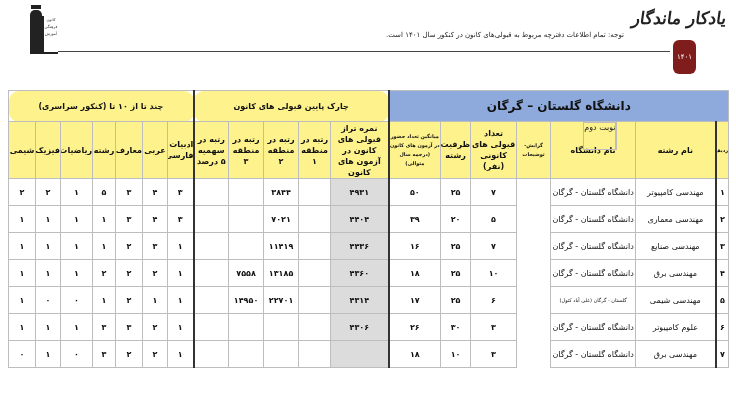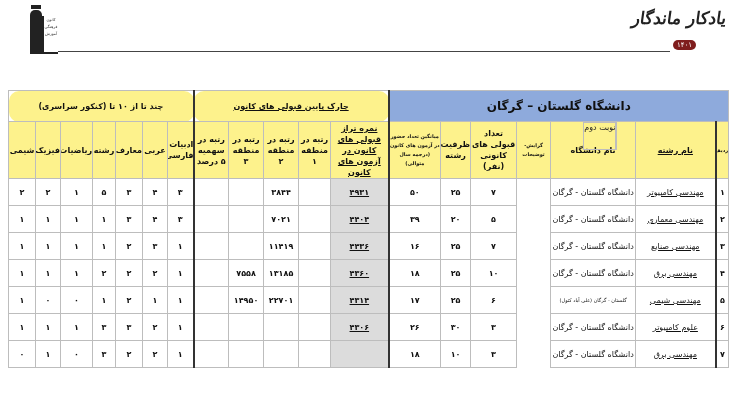--- a/index.html
+++ b/index.html
@@ -1,20 +1,20 @@
 <!DOCTYPE html>
 <html><head>
 <meta charset="utf-8">
 <style>
   html,body{margin:0;padding:0;background:#fff;}
   body{width:736px;height:411px;position:relative;overflow:hidden;font-family:"DejaVu Sans",sans-serif;color:#111;}
   .topbar{position:absolute;left:0;top:0;width:736px;height:60px;}
   .brand{position:absolute;right:10px;top:8px;width:60px;height:46px;}
   .brand .txt{position:absolute;right:0;top:0;font-family:"DejaVu Serif",serif;font-size:17px;font-weight:bold;color:#222;direction:rtl;white-space:nowrap;transform:skewX(-8deg);}
-  .brand .yr{position:absolute;right:30px;top:32px;background:#7f1d1d;color:#fff;font-size:7px;border-radius:6px;padding:0 4px;line-height:10px;}
+  .brand .yr{position:absolute;right:30px;top:32px;background:#7f1d1d;color:#fff;font-size:7px;border-radius:6px;padding:12px 4px;line-height:10px;}
   .note{position:absolute;right:112px;top:31px;font-size:7px;direction:rtl;white-space:nowrap;color:#222;}
   .rule{position:absolute;left:58px;right:66px;top:51px;height:1px;background:#444;}
   .kanoon{position:absolute;left:30px;top:4px;width:28px;height:50px;}
   .kanoon .fig{position:absolute;left:0;top:6px;width:12px;height:42px;background:#222;border-radius:5px 5px 0 0;}
   .kanoon .cap{position:absolute;left:1px;top:1px;width:10px;height:4px;background:#222;}
   .kanoon .board{position:absolute;left:12px;top:12px;width:14px;height:36px;border-left:2px solid #222;font-size:4px;line-height:7px;color:#333;text-align:center;}
   .kanoon .base{position:absolute;left:0;top:48px;width:28px;height:2px;background:#222;}
 
   table.grid{position:absolute;left:8px;top:90px;width:720px;border-collapse:collapse;table-layout:fixed;direction:ltr;}
   table.grid td,table.grid th{border:1px solid #bdbdbd;text-align:center;vertical-align:middle;padding:0;font-size:8px;overflow:hidden;}
@@ -24,32 +24,33 @@
   .group-title.big{font-size:12px;}
   th.col{background:#fdf28c;font-weight:bold;font-size:6.5px;line-height:11px;height:56px;direction:rtl;}
   th.col.tiny{font-size:5px;line-height:9px;}
   td.cell{height:26px;font-size:8px;font-weight:bold;direction:rtl;}
   td.taraz{background:#dcdcdc;font-size:9px;}
   td.uni{font-size:6.5px;font-weight:normal;text-align:right;padding-right:3px;}
   td.uni.small{font-size:5px;}
   td.major{font-size:8px;font-weight:normal;text-align:right;padding-right:3px;margin-top:28px;}
   td.note{font-size:6.5px;font-weight:normal;}
   .thick-l{border-left:2px solid #333 !important;}
-  .thick-r{border-right:2px solid #333 !important;text-decoration:underline;}
+  .thick-r{border-right:2px solid #333 !important;}
 </style>
 </head>
 <body>
 
 <div class="topbar">
   <div class="kanoon">
     <div class="cap"></div>
     <div class="fig"></div>
     <div class="board">کانون فرهنگی آموزش</div>
     <div class="base"></div>
   </div>
+  <div class="note">توجه: تمام اطلاعات دفترچه مربوط به قبولی‌های کانون در کنکور سال ۱۴۰۱ است.</div>
   <div class="brand">
     <span class="txt">یادکار ماندگار</span>
     <span class="yr">۱۴۰۱</span>
   </div>
   <div class="rule"></div>
 </div>
 
 <table class="grid">
   <colgroup>
     <col style="width:27px">

